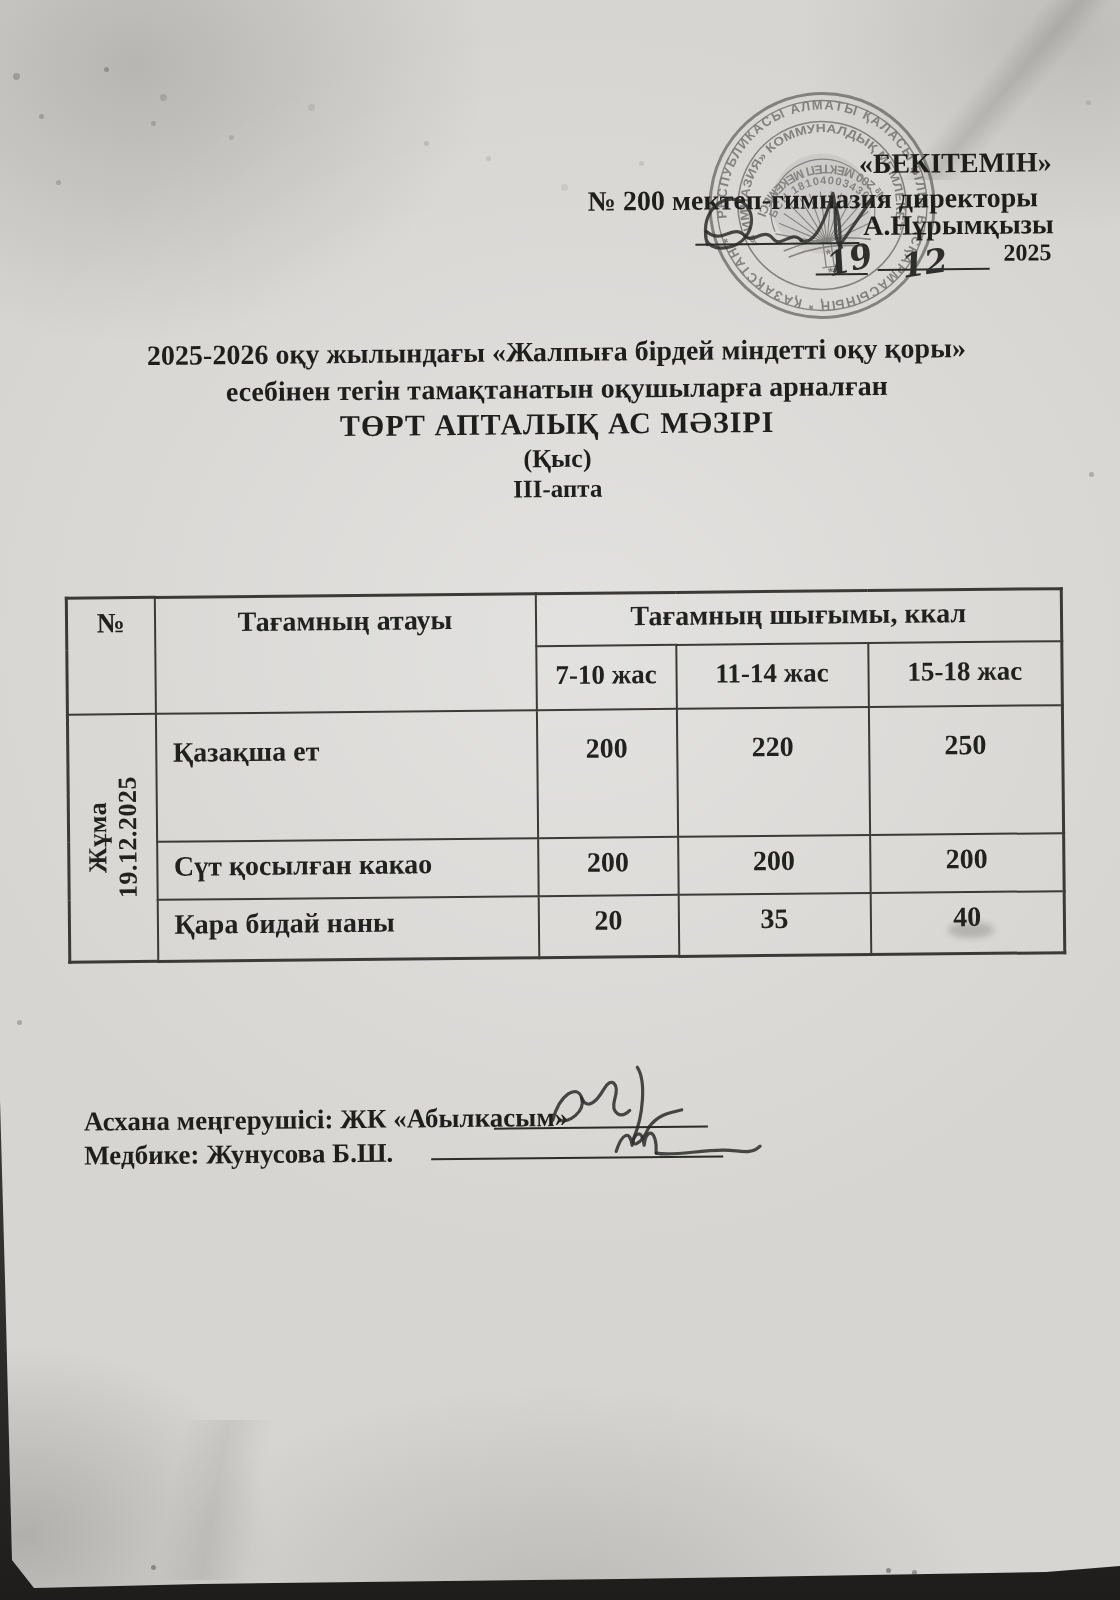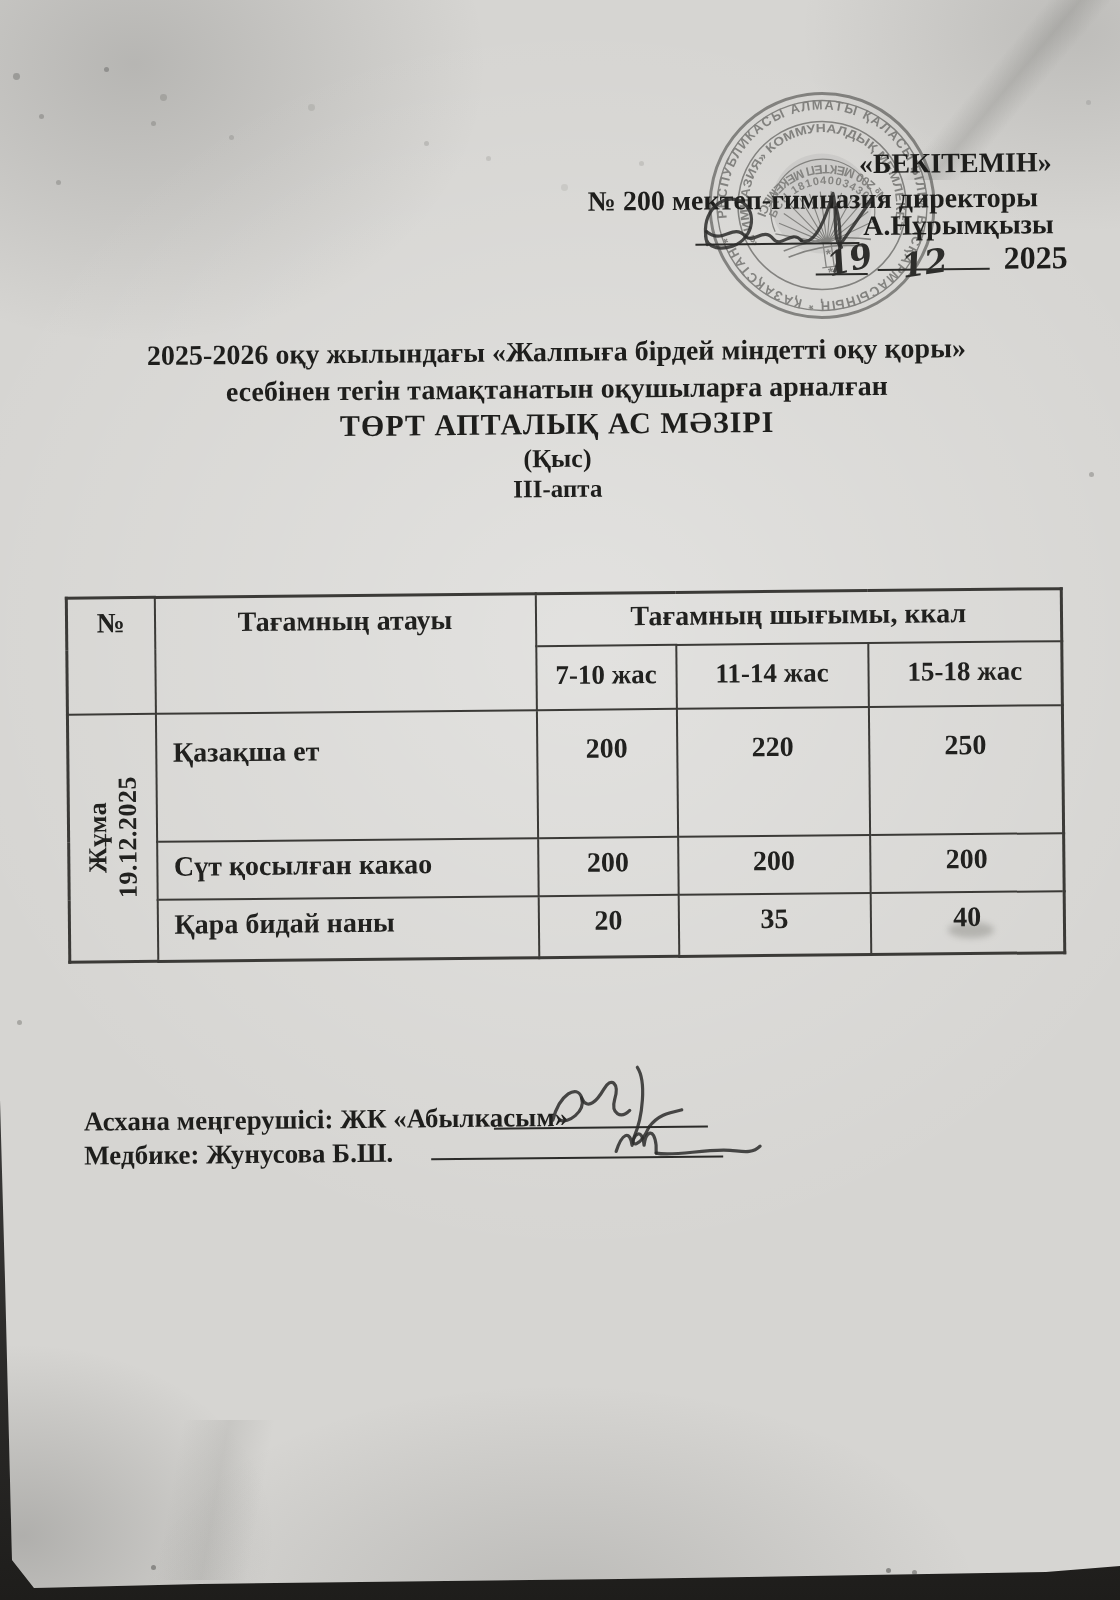--- a/index.html
+++ b/index.html
@@ -47,21 +47,21 @@
       1090px 473px 0 1px rgba(70,70,66,.3), 18px 1021px 0 1px rgba(70,70,66,.32),
       887px 1569px 0 1px rgba(50,50,48,.45), 913px 1571px 0 1px rgba(50,50,48,.4),
       152px 1566px 0 1px rgba(50,50,48,.4), 640px 162px 0 1px rgba(100,100,96,.18);
   }
   .content{position:absolute;inset:0;transform:rotate(-0.55deg);transform-origin:50% 45%;}
   .abs{position:absolute;}
   
   .appr-line1{right:63px;top:151px;font-size:28px;font-weight:bold;z-index:3;}
   .appr-line2{right:77px;top:186px;font-size:28px;font-weight:bold;z-index:3;}
   .appr-name{left:868px;top:213px;font-size:28px;font-weight:bold;z-index:3;}
-  .appr-year{left:1008px;top:244px;font-size:32px;font-weight:bold;z-index:3;}
+  .appr-year{left:1008px;top:244px;font-size:24px;font-weight:bold;z-index:3;}
   .uline{border-top:2.5px solid #2b2b29;z-index:3;}
   .u-name{left:700px;top:245px;width:164px;}
   .u-d1{left:820px;top:276px;width:52px;}
   .u-d2{left:882px;top:272px;width:112px;}
   .hand{font-style:italic;color:#2e2e2c;font-size:33px;font-weight:bold;z-index:4;
         font-family:"DejaVu Serif","Liberation Serif",serif;}
   .hand-day{left:831px;top:243px;transform:rotate(-14deg);}
   .hand-month{left:906px;top:247px;transform:rotate(-8deg);}
   
   .tline{left:0;right:0;text-align:center;font-weight:bold;z-index:3;}

